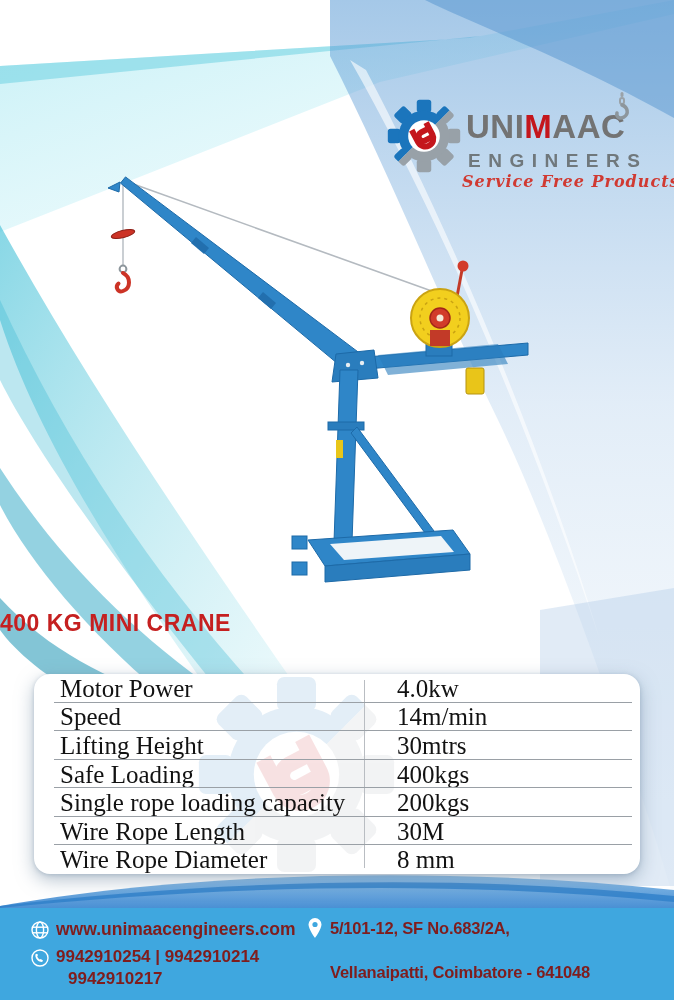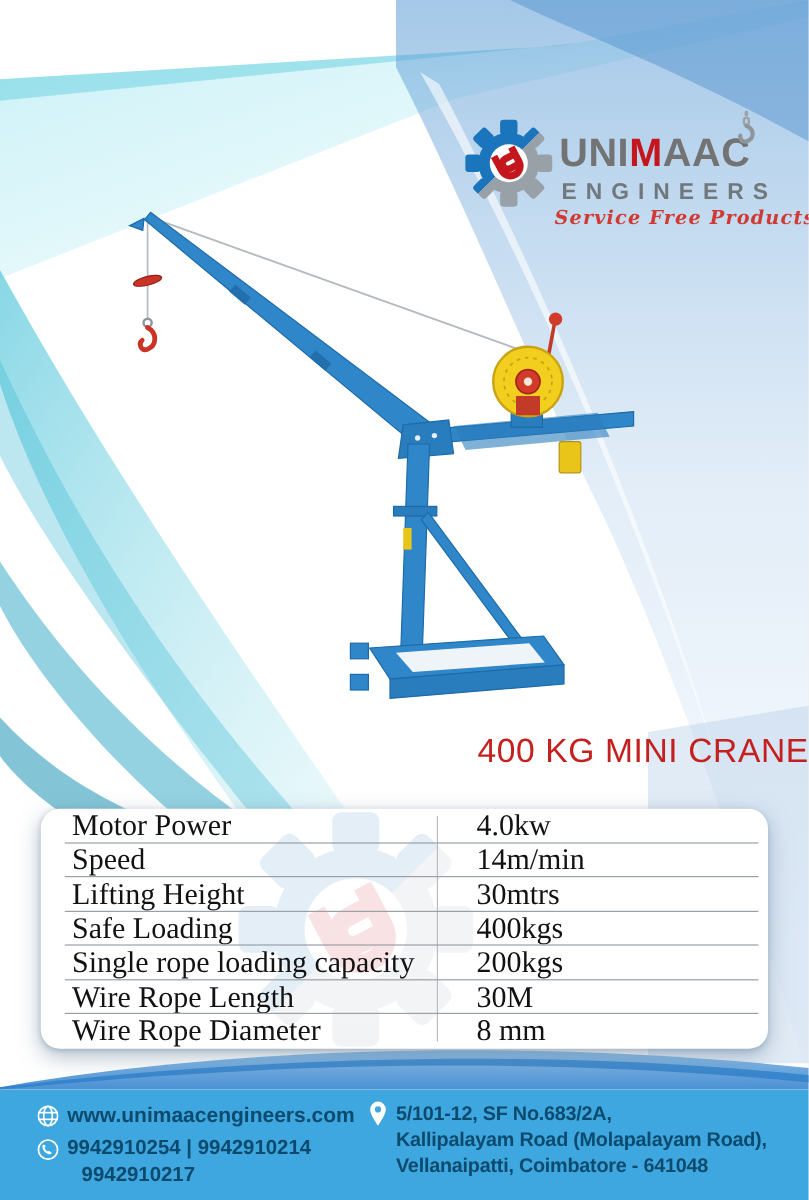--- a/index.html
+++ b/index.html
@@ -15,40 +15,40 @@
   .brand .blue{color:#737373;}
   .brand .red{color:#c4161c;}
   .engineers{position:absolute;left:82px;top:52px;font-size:19px;font-weight:700;
              color:#70787c;letter-spacing:7.5px;white-space:nowrap;}
   .tagline{position:absolute;left:76px;top:74px;font-family:"DejaVu Serif",serif;
            font-style:italic;font-weight:700;font-size:16px;color:#d03a32;
            letter-spacing:1px;white-space:nowrap;}
   .hook-wrap{position:absolute;left:146px;top:-16px;width:20px;height:36px;}
 
   
-  .title{left:0;top:610px;width:674px;text-align:right;font-size:28px;font-weight:400;
+  .title{left:0;top:610px;width:674px;text-align:left;font-size:23px;font-weight:700;
          color:#c52020;letter-spacing:.5px;}
 
   
   .card{left:34px;top:674px;width:606px;height:200px;background:#ffffff;border-radius:16px;
         box-shadow:0 6px 18px rgba(110,135,160,.5), 0 1px 4px rgba(110,135,160,.35);
         overflow:hidden;}
   .watermark{position:absolute;left:160px;top:-2px;width:205px;height:205px;opacity:.12;}
   .spec-table{position:absolute;inset:0;display:flex;flex-direction:column;}
   .spec-row{position:relative;flex:1;display:flex;align-items:center;}
   .spec-row:not(:last-child)::after{content:'';position:absolute;left:20px;right:8px;bottom:0;
         height:1px;background:#9aa0a6;}
   .spec-label,.spec-value{font-family:"Liberation Serif",serif;font-size:25px;color:#121212;
         line-height:27px;white-space:nowrap;}
   .spec-label{position:absolute;left:26px;}
   .spec-value{position:absolute;left:350px;margin-left:13px;}
   .col-divider{position:absolute;left:330px;top:6px;bottom:6px;width:1px;background:#b9bdc2;}
 
   
-  .footer{left:0;top:908px;width:674px;height:92px;background:#3fa7df;color:#0c4a6e;}
+  .footer{left:0;top:908px;width:674px;height:92px;background:#3fa7df;color:#7f1d1d;}
   .f-text{position:absolute;font-weight:700;font-size:17px;white-space:nowrap;}
   .addr{position:absolute;left:330px;font-weight:700;font-size:16.5px;line-height:22px;
         white-space:nowrap;letter-spacing:-.2px;}
 </style>
 </head>
 <body>
 
 <svg width="0" height="0" style="position:absolute">
   <defs>
     <clipPath id="halfA">
@@ -250,17 +250,16 @@
       <path d="M-3.6,-4.2 q-1.6,0.4 -1,2.6 q1.2,4.4 5.2,5.4 q2.3,0.5 2.4,-1.2 l-2.2,-1.6 q-0.9,0.9 -1.9,0.1 q-1.5,-1.3 -1.7,-3 q1.1,-0.5 0.7,-1.6 Z" fill="#ffffff"></path>
     </svg>
     <div class="f-text" style="left:56px;top:39px">9942910254 | 9942910214</div>
     <div class="f-text" style="left:68px;top:61px">9942910217</div>
 
     <svg style="position:absolute;left:306px;top:9px" width="18" height="24" viewBox="-9 -10 18 24">
       <path d="M0,-9 A6.5,6.5 0 0 1 6.5,-2.5 C6.5,2 0,11 0,11 C0,11 -6.5,2 -6.5,-2.5 A6.5,6.5 0 0 1 0,-9 Z" fill="#ffffff"></path>
       <circle cy="-2.5" r="2.6" fill="#3fa7df"></circle>
     </svg>
     <div class="addr" style="top:9px">5/101-12, SF No.683/2A,</div>
-    <div class="addr" style="top:31px">Kallipalayam Road (Molapalayam Road),</div>
     <div class="addr" style="top:53px">Vellanaipatti, Coimbatore - 641048</div>
   </div>
 
 </div>
 
 </body></html>

